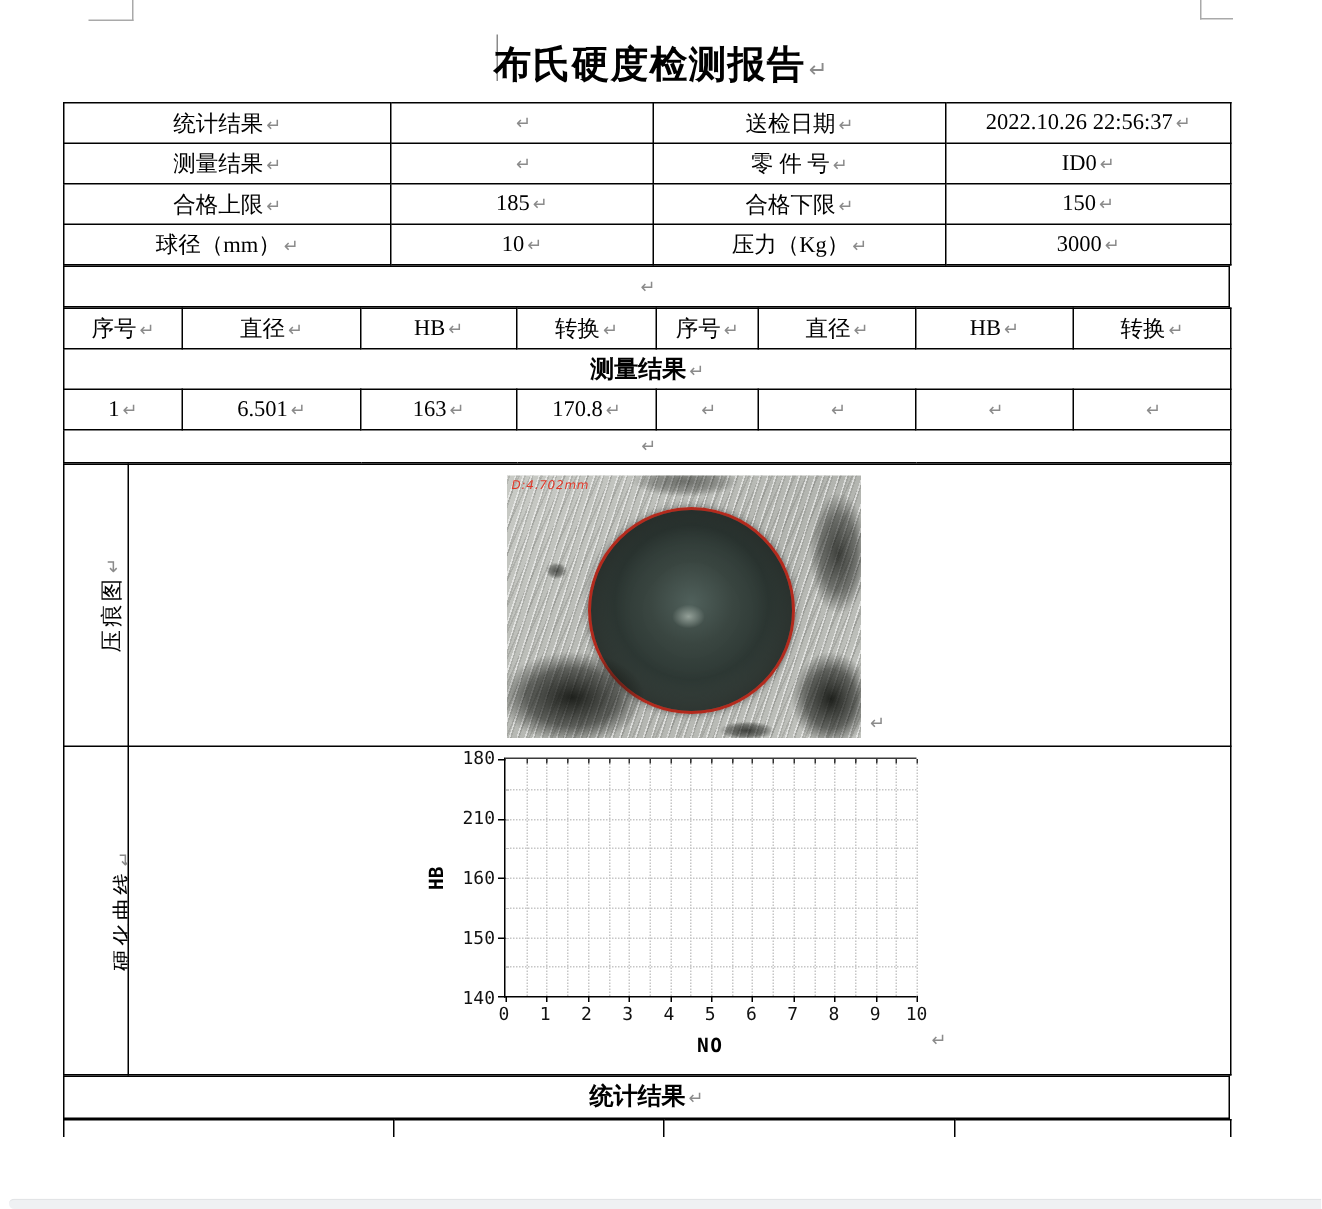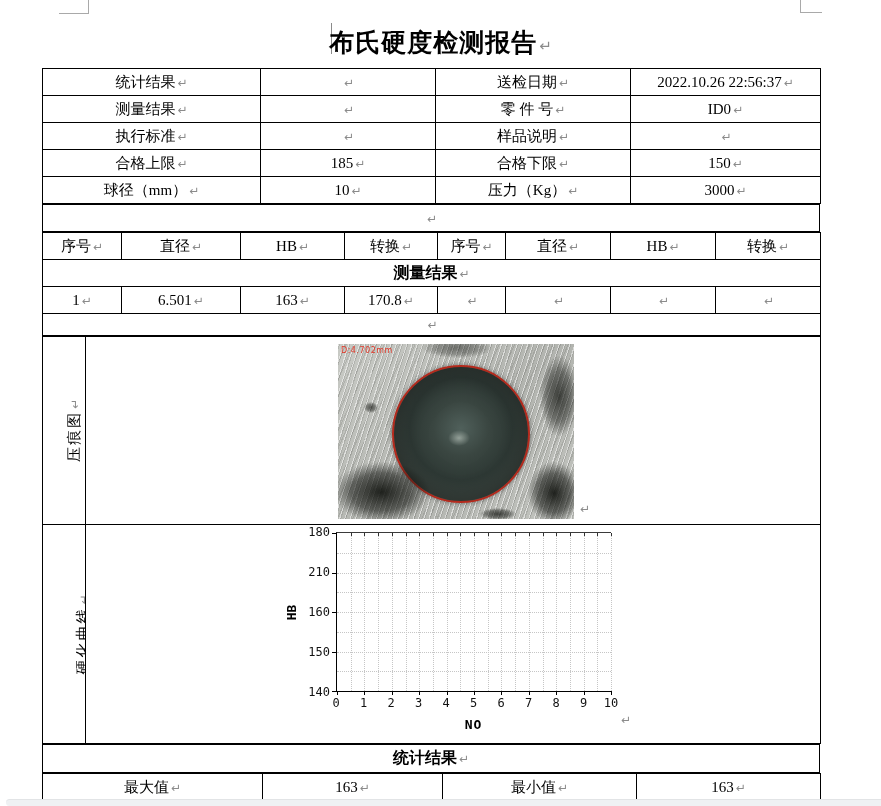--- a/index.html
+++ b/index.html
@@ -48,21 +48,21 @@
   }
   .indent-core { position:absolute; left:110px; top:86px; width:22px; height:16px; border-radius:50%;
     background:radial-gradient(ellipse, rgba(160,172,164,.85), rgba(160,172,164,0) 70%); }
   .stain { position:absolute; background:radial-gradient(ellipse, rgba(18,20,16,.92) 0%, rgba(18,20,16,.55) 45%, rgba(18,20,16,0) 72%); }
   .stain.s1 { left:-4px; top:118px; width:95px; height:60px; }
   .stain.s2 { left:190px; top:118px; width:52px; height:62px; }
   .stain.s3 { left:202px; top:12px; width:38px; height:80px; opacity:.8; }
   .stain.s4 { left:84px; top:-6px; width:70px; height:20px; opacity:.5; }
   .stain.s5 { left:26px; top:58px; width:14px; height:11px; opacity:.7; }
   .stain.s6 { left:142px; top:164px; width:36px; height:12px; opacity:.8; }
-  .watermark { position:absolute; left:3px; top:2px; font-size:8px; color:#e0392a; font-family:"DejaVu Sans",sans-serif; filter:blur(.4px); letter-spacing:.5px; }
+  .watermark { position:absolute; left:3px; top:2px; font-size:8px; color:#e0392a; font-family:"DejaVu Sans",sans-serif; filter:blur(.4px); letter-spacing:.5px;font-style:italic; }
   .photo-pm { position:absolute; left:492px; top:165px; }
   
   .chart-cell { position:relative; height:219px; font-family:"DejaVu Sans Mono","Liberation Mono",monospace; }
   .plot { position:absolute; left:250px; top:7px; width:275px; height:160px;
     border-left:1px solid #000; border-bottom:1px solid #000; border-top:1px solid #3a3a3a; background:#fff; }
   .gv { position:absolute; top:0; bottom:0; width:0; border-left:1px dotted #c6c6c6; }
   .gh { position:absolute; left:0; right:0; height:0; border-top:1px dotted #c6c6c6; }
   .tick-top { position:absolute; top:0; width:1px; height:3px; background:#333; }
   .tick-bot { position:absolute; bottom:-4px; width:1px; height:4px; background:#000; }
   .tick-left { position:absolute; left:-5px; width:5px; height:1px; background:#000; }
@@ -101,26 +101,20 @@
         <td><span class="t">统计结果</span><span class="pm">↵</span></td>
         <td><span class="t"></span><span class="pm">↵</span></td>
         <td><span class="t">送检日期</span><span class="pm">↵</span></td>
         <td><span class="t">2022.10.26 22:56:37</span><span class="pm">↵</span></td>
       </tr>
       <tr class="h27">
         <td><span class="t">测量结果</span><span class="pm">↵</span></td>
         <td><span class="t"></span><span class="pm">↵</span></td>
         <td><span class="t">零 件 号</span><span class="pm">↵</span></td>
         <td><span class="t">ID0</span><span class="pm">↵</span></td>
-      </tr>
-      <tr class="h27">
-        <td><span class="t">执行标准</span><span class="pm">↵</span></td>
-        <td><span class="t"></span><span class="pm">↵</span></td>
-        <td><span class="t">样品说明</span><span class="pm">↵</span></td>
-        <td><span class="t"></span><span class="pm">↵</span></td>
       </tr>
       <tr class="h27">
         <td><span class="t">合格上限</span><span class="pm">↵</span></td>
         <td><span class="t">185</span><span class="pm">↵</span></td>
         <td><span class="t">合格下限</span><span class="pm">↵</span></td>
         <td><span class="t">150</span><span class="pm">↵</span></td>
       </tr>
       <tr class="h27">
         <td><span class="t">球径（mm）</span><span class="pm">↵</span></td>
         <td><span class="t">10</span><span class="pm">↵</span></td>
@@ -302,26 +296,20 @@
     </tbody>
       </table>
     <table>
       <colgroup>
           <col style="width:220px">
           <col style="width:180px">
           <col style="width:194px">
           <col style="width:184px">
         </colgroup>
       <tbody>
-          <tr class="h28">
-        <td><span class="t">最大值</span><span class="pm">↵</span></td>
-        <td><span class="t">163</span><span class="pm">↵</span></td>
-        <td><span class="t">最小值</span><span class="pm">↵</span></td>
-        <td><span class="t">163</span><span class="pm">↵</span></td>
-      </tr>
       <tr class="partial">
         <td></td>
         <td></td>
         <td></td>
         <td></td>
       </tr>
     </tbody>
       </table>
   </div>
 

